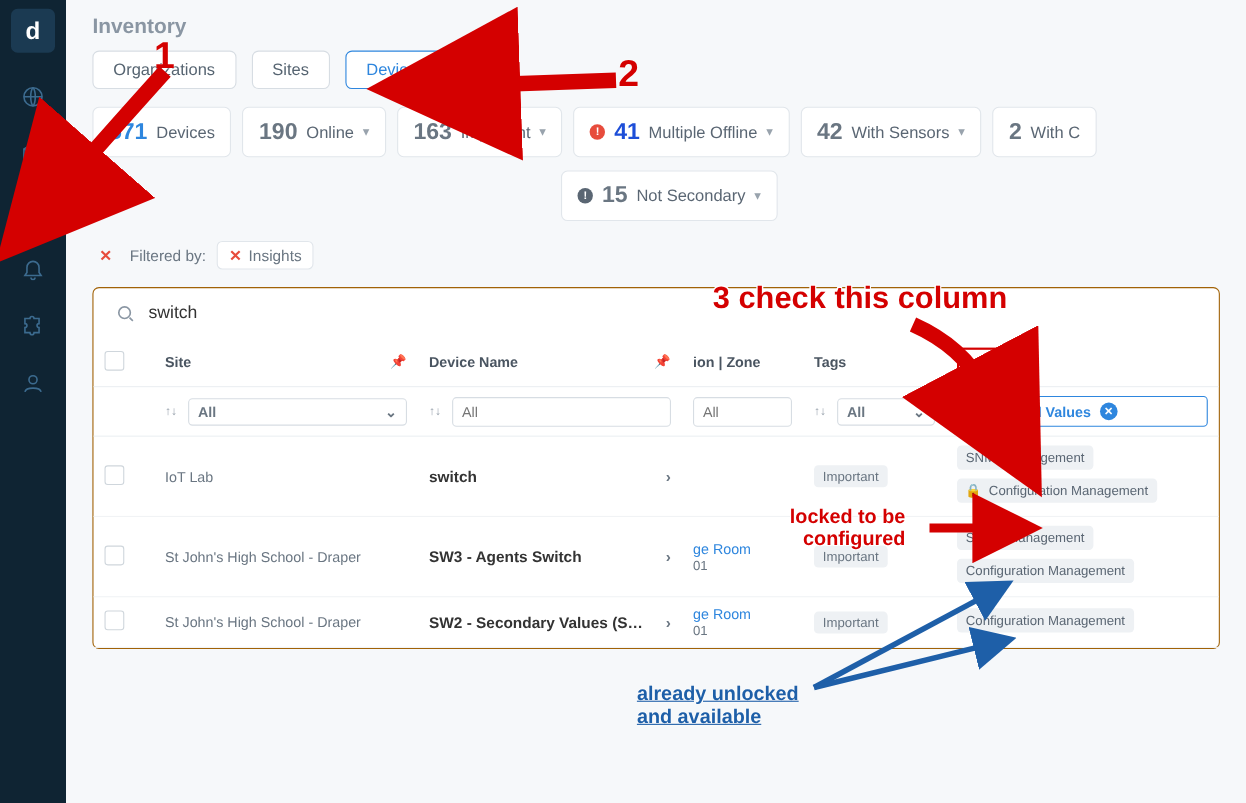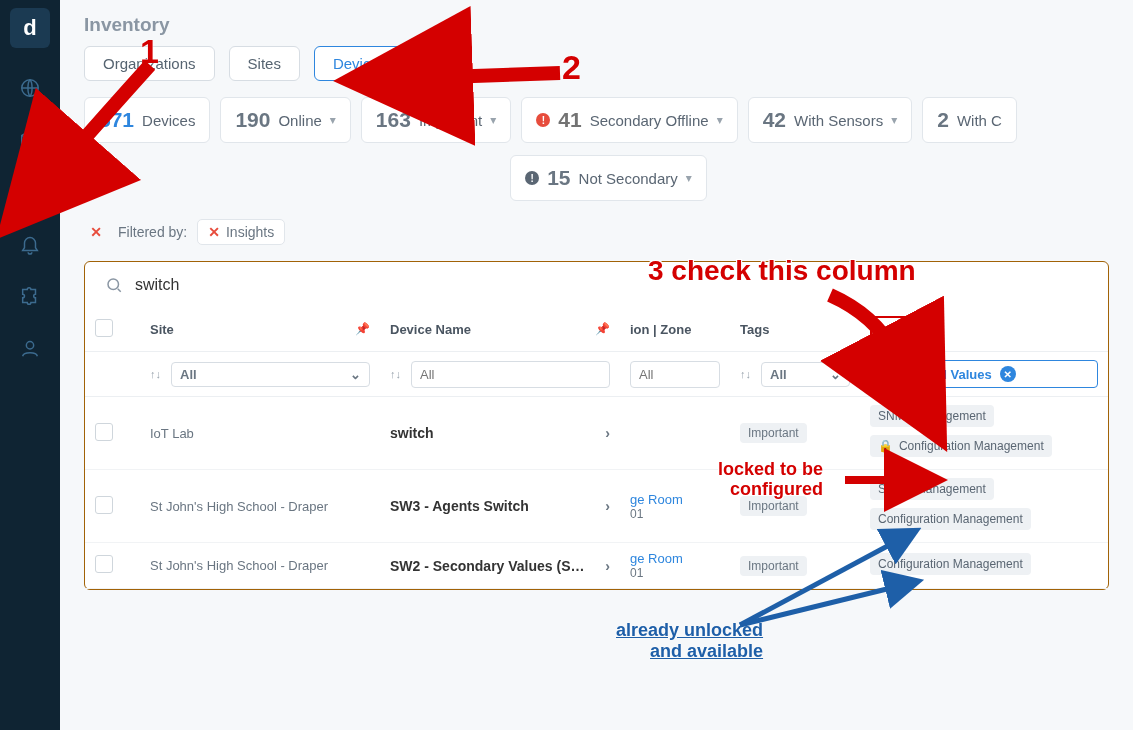--- a/index.html
+++ b/index.html
@@ -17,21 +17,21 @@
 
   
   .tabs { display: flex; gap: 14px; margin-left: 24px; margin-bottom: 16px; }
   .tab { border: 1px solid #d7dde3; border-radius: 6px; padding: 8px 18px; font-size: 15px; color: #566471; background: #fff; cursor: pointer; }
   .tab.active { color: #2e86de; border-color: #2e86de; }
 
   
   .stats { display: flex; gap: 10px; margin-left: 24px; flex-wrap: wrap; }
   .chip { border: 1px solid #e1e6eb; border-radius: 6px; background: #fff; padding: 10px 14px; font-size: 15px; color: #5a6673; display: flex; align-items: center; gap: 8px; }
   .chip .num { font-size: 21px; font-weight: 600; color: #2e86de; }
-  .chip .num.red { color: #737373; }
+  .chip .num.red { color: #1d4ed8; }
   .chip .num.gray { color: #6a7682; }
   .chip .funnel { color: #99a3ad; font-size: 12px; }
   .chip .alert-dot { width: 14px; height: 14px; border-radius: 50%; background: #e74c3c; color:#fff; display:inline-flex; align-items:center; justify-content:center; font-size:10px; font-weight:700;}
   .stats2 { margin-top: 12px; justify-content: center; }
 
   
   .filterline { display: flex; align-items: center; gap: 10px; margin: 18px 0 0 24px; font-size: 14px; color: #6a7682; }
   .xbtn { width: 24px; height: 24px; display:inline-flex; align-items:center; justify-content:center; color:#e74c3c; font-weight:700; cursor:pointer; }
   .filter-chip { border:1px solid #e1e6eb; border-radius: 5px; padding: 4px 10px; display:flex; align-items:center; gap:6px; background:#fff;}
 
@@ -133,21 +133,21 @@
       <span class="funnel">▾</span>
     </div>
     <div class="chip">
       <span class="num gray">163</span>
       <span>Important</span>
       <span class="funnel">▾</span>
     </div>
     <div class="chip">
       <span class="alert-dot">!</span>
       <span class="num red">41</span>
-      <span>Secondary Offline</span>
+      <span>Multiple Offline</span>
       <span class="funnel">▾</span>
     </div>
     <div class="chip">
       <span class="num gray">42</span>
       <span>With Sensors</span>
       <span class="funnel">▾</span>
     </div>
     <div class="chip">
       <span class="num gray">2</span>
       <span>With C</span>
@@ -339,21 +339,21 @@
 configured</div>
 <svg class="arrow" style="left:840px; top:470px; width:70px; height:20px">
   <defs>
       <marker id="ah4" markerWidth="8" markerHeight="8" refX="2" refY="4" orient="auto">
         <path d="M0,0 L8,4 L0,8 z" fill="#d40000"></path>
       </marker>
     </defs>
   <path d="M5,10 L60,10" stroke="#d40000" stroke-width="8" fill="none" marker-end="url(#ah4)"></path>
 </svg>
 
-<div class="anno anno-blue" style="left:616px; top:620px; white-space:pre;text-align:right;">already unlocked
+<div class="anno anno-blue" style="left:579px; top:620px; white-space:pre;">already unlocked
 and available</div>
 <svg class="arrow" style="left:730px; top:530px; width:180px; height:100px">
   <defs>
       <marker id="ahb1" markerWidth="8" markerHeight="8" refX="2" refY="4" orient="auto">
         <path d="M0,0 L8,4 L0,8 z" fill="#1e5fa8"></path>
       </marker>
     </defs>
   <path d="M10,95 L165,12" stroke="#1e5fa8" stroke-width="5" fill="none" marker-end="url(#ahb1)"></path>
 </svg>
 <svg class="arrow" style="left:730px; top:575px; width:180px; height:60px">

